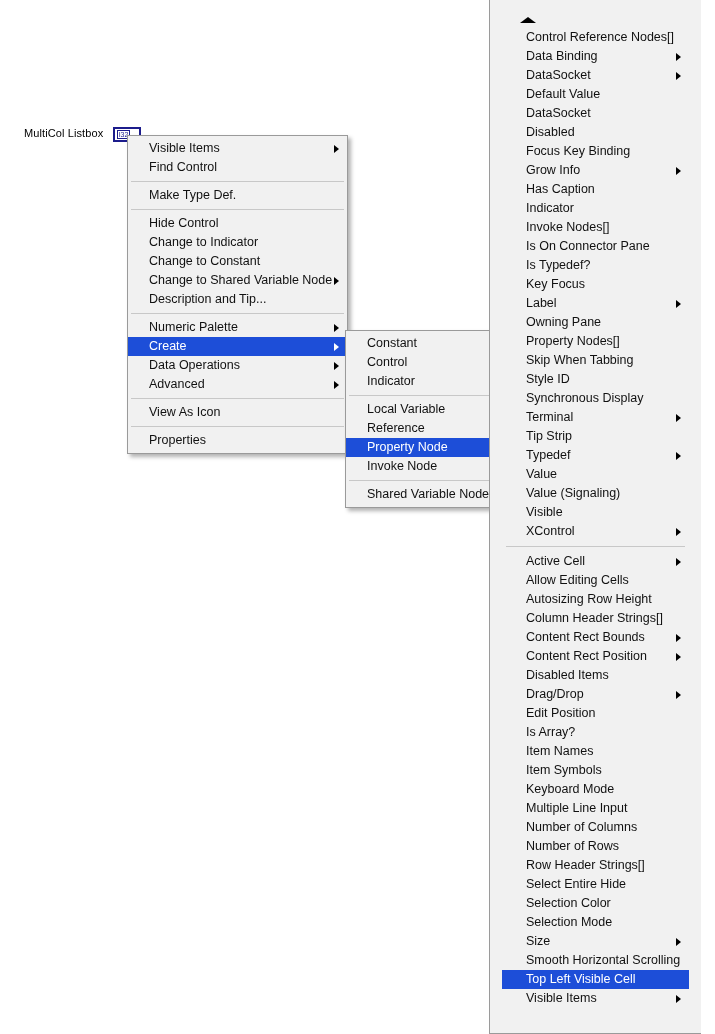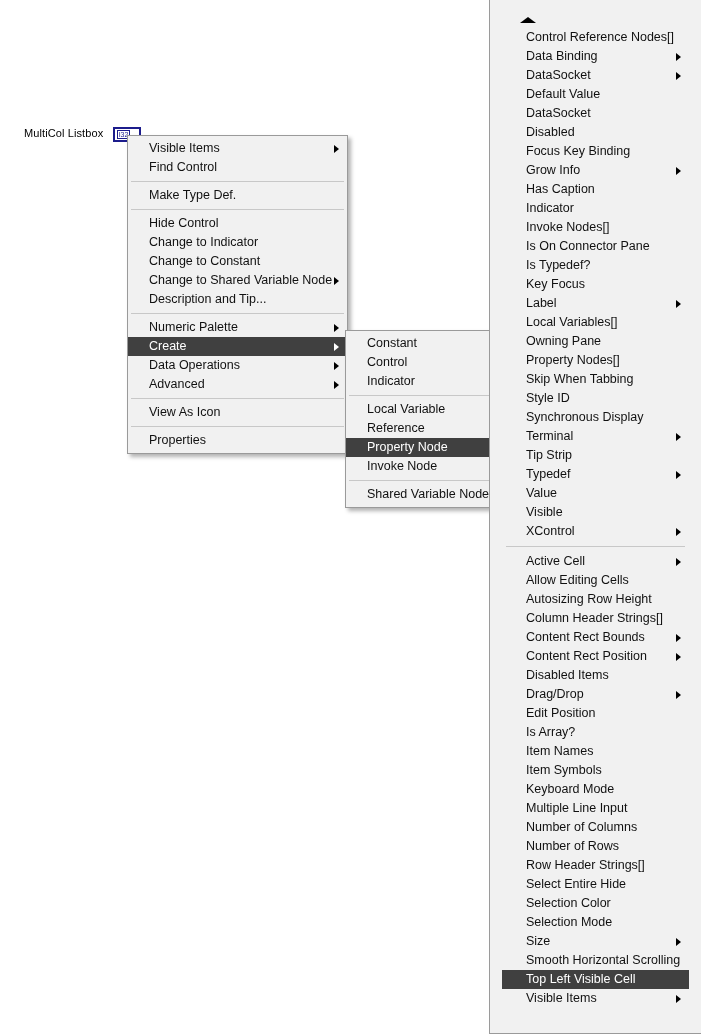--- a/index.html
+++ b/index.html
@@ -69,21 +69,21 @@
   .mi {
     position: relative;
     height: 19px;
     line-height: 19px;
     padding: 0 22px 0 21px;
     white-space: nowrap;
     color: #111111;
     cursor: default;
   }
   .mi.sel {
-    background: #404040;
+    background: #1d4ed8;
     color: #ffffff;
   }
   .mi .arrow {
     position: absolute;
     right: 8px;
     top: 50%;
     margin-top: -4px;
     width: 0;
     height: 0;
     border-left: 5px solid #000000;
@@ -200,30 +200,30 @@
       <div class="mi"><span>Disabled</span></div>
       <div class="mi"><span>Focus Key Binding</span></div>
       <div class="mi"><span>Grow Info</span><span class="arrow"></span></div>
       <div class="mi"><span>Has Caption</span></div>
       <div class="mi"><span>Indicator</span></div>
       <div class="mi"><span>Invoke Nodes[]</span></div>
       <div class="mi"><span>Is On Connector Pane</span></div>
       <div class="mi"><span>Is Typedef?</span></div>
       <div class="mi"><span>Key Focus</span></div>
       <div class="mi"><span>Label</span><span class="arrow"></span></div>
-      <div class="mi"><span>Local Variables[]</span></div>
       <div class="mi"><span>Owning Pane</span></div>
       <div class="mi"><span>Property Nodes[]</span></div>
       <div class="mi"><span>Skip When Tabbing</span></div>
       <div class="mi"><span>Style ID</span></div>
       <div class="mi"><span>Synchronous Display</span></div>
       <div class="mi"><span>Terminal</span><span class="arrow"></span></div>
       <div class="mi"><span>Tip Strip</span></div>
       <div class="mi"><span>Typedef</span><span class="arrow"></span></div>
       <div class="mi"><span>Value</span></div>
+      <div class="mi"><span>Value (Signaling)</span></div>
       <div class="mi"><span>Visible</span></div>
       <div class="mi"><span>XControl</span><span class="arrow"></span></div>
       <div class="sep"></div>
       <div class="mi"><span>Active Cell</span><span class="arrow"></span></div>
       <div class="mi"><span>Allow Editing Cells</span></div>
       <div class="mi"><span>Autosizing Row Height</span></div>
       <div class="mi"><span>Column Header Strings[]</span></div>
       <div class="mi"><span>Content Rect Bounds</span><span class="arrow"></span></div>
       <div class="mi"><span>Content Rect Position</span><span class="arrow"></span></div>
       <div class="mi"><span>Disabled Items</span></div>

